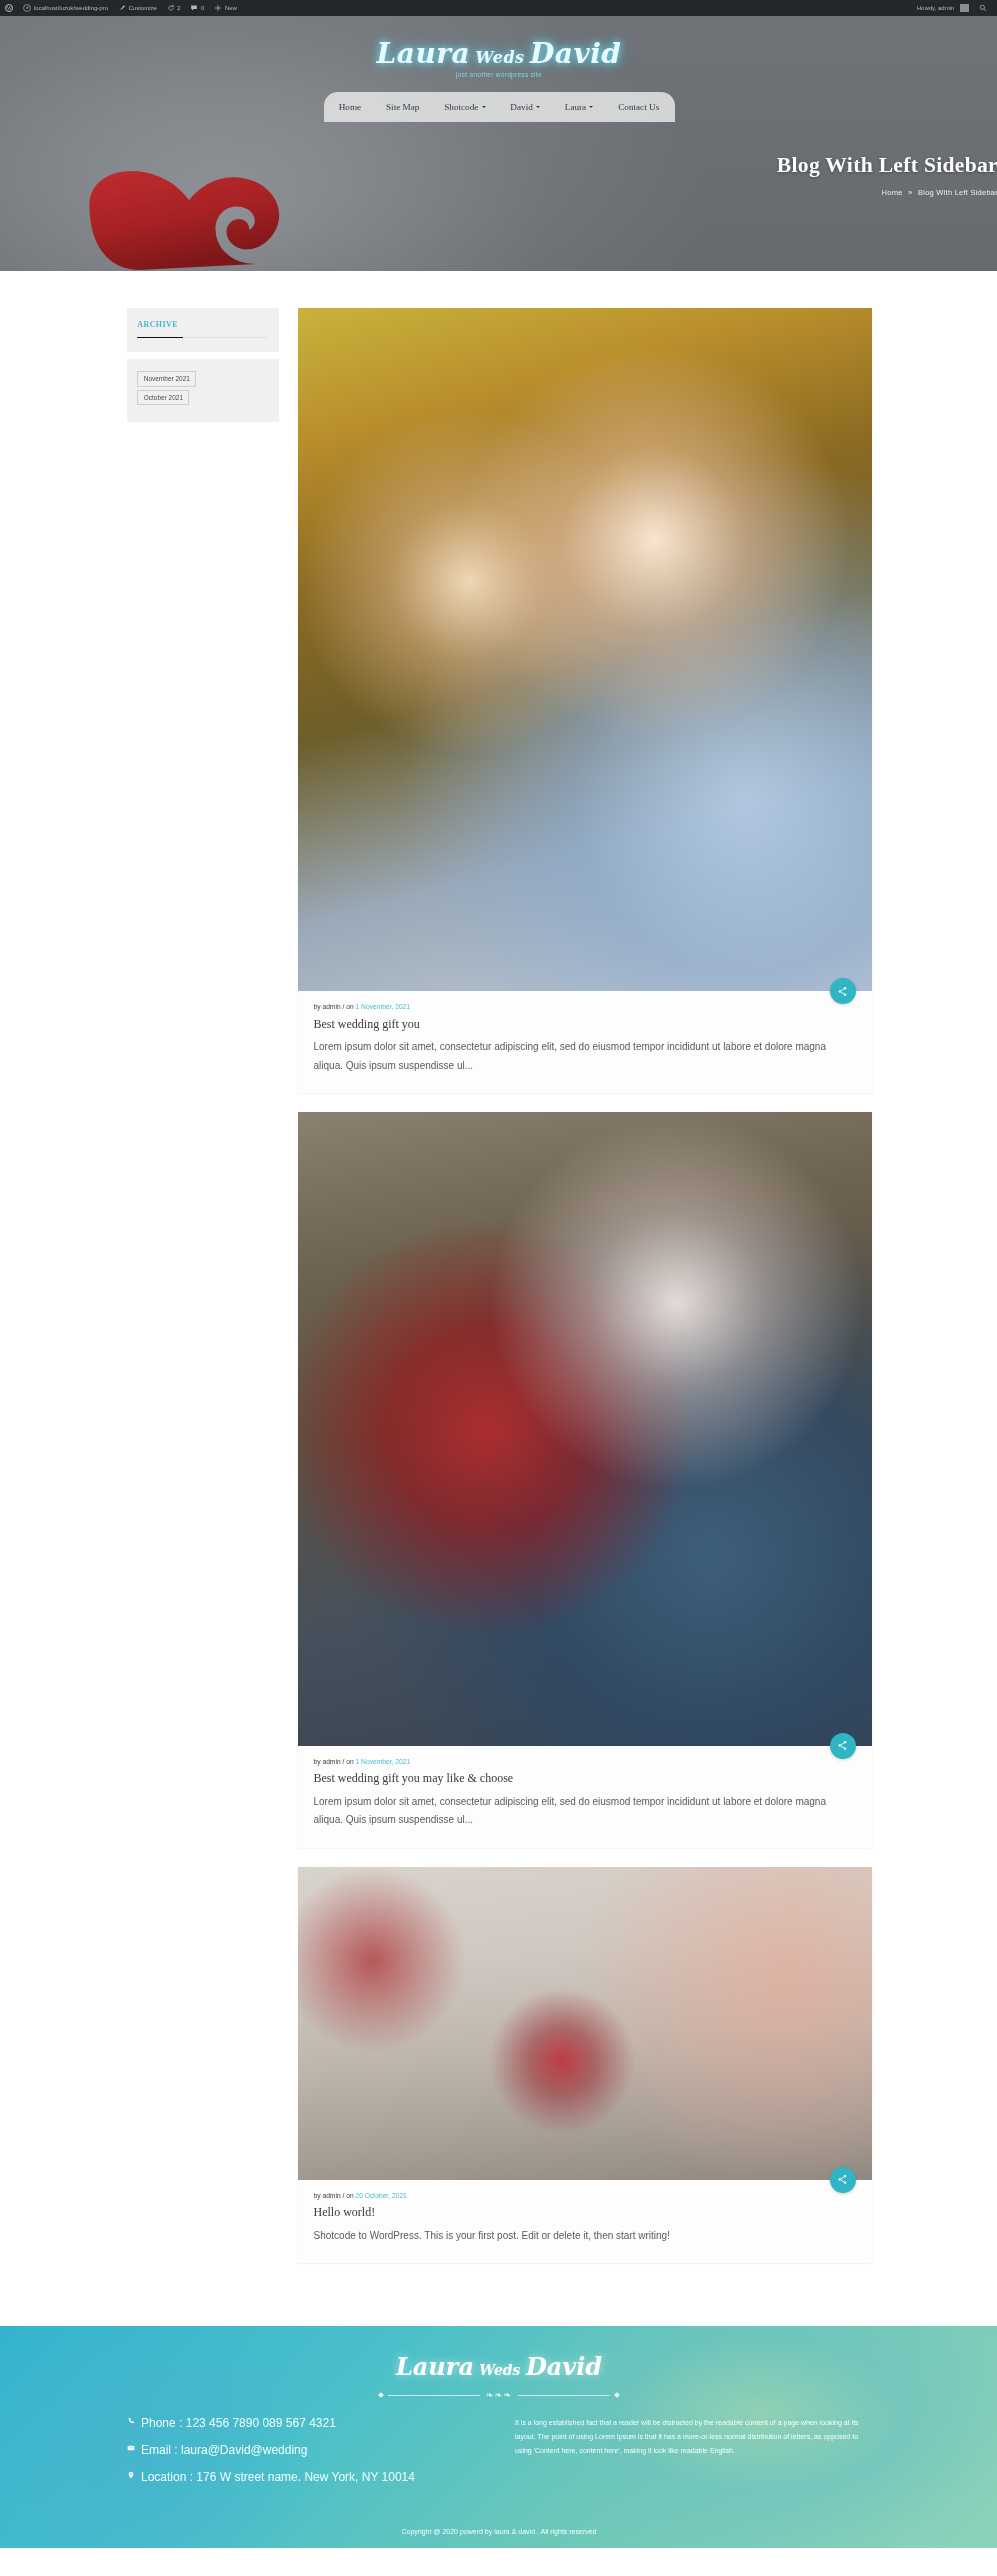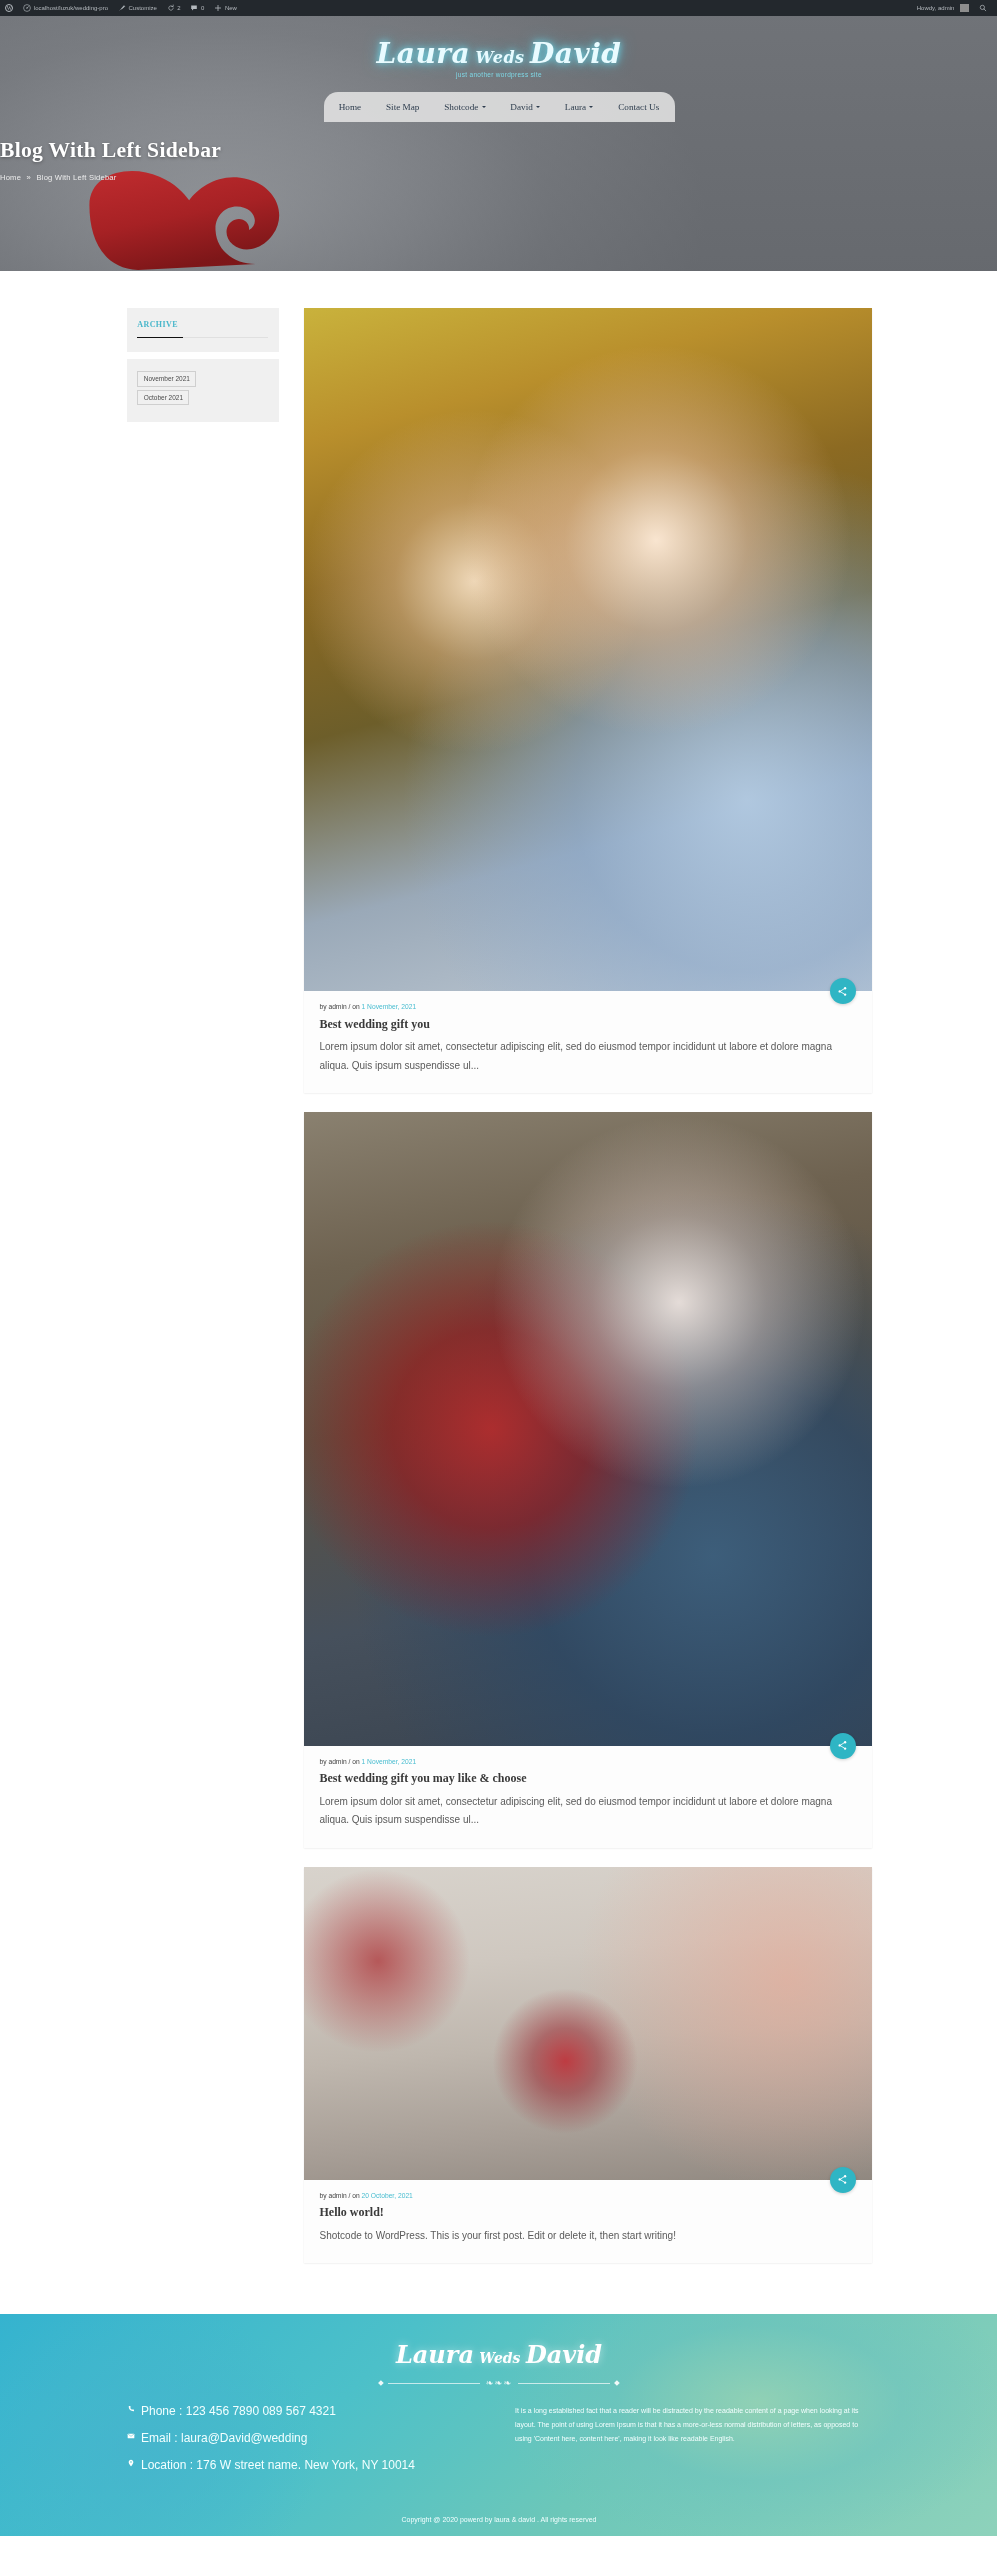--- a/index.html
+++ b/index.html
@@ -77,31 +77,31 @@
     font-family:"Liberation Serif", serif;
     font-size:9.2px; color:#2e3d4e;
     padding:0 12.4px; display:flex; align-items:center; gap:3.2px;
     white-space:nowrap;
   }
   .caret{
     width:0;height:0;border-left:2.2px solid transparent;border-right:2.2px solid transparent;
     border-top:2.7px solid #2e3d4e; display:inline-block; margin-top:1.1px;
   }
 
-  .page-head{ text-align:left; margin-top:16px; position:relative; z-index:4; }
+  .page-head{ text-align:right; margin-top:31px; position:relative; z-index:4; }
   .page-head h1{
     font-family:"Liberation Serif", serif;
     font-size:21.6px; color:#ffffff; font-weight:700; letter-spacing:0.3px;
     text-shadow:0 1.1px 3.2px rgba(0,0,0,.35);
   }
   .crumbs{ margin-top:10.8px; font-size:7.6px; color:#ededed; letter-spacing:0.2px; }
   .crumbs .sep{ padding:0 3.2px; }
 
   
-  .wrap{ width:745px; margin:0 auto; display:flex; gap:25px; padding:37px 0 32px; align-items:flex-start; }
+  .wrap{ width:745px; margin:0 auto; display:flex; gap:19px; padding:37px 0 44px; align-items:flex-start; }
   .sidebar{ width:152px; flex:0 0 152px; }
 
   .widget{ background:#f0f0f0; padding:12px 10.8px 14px; margin-bottom:7.6px; }
   .widget-title{
     font-family:"Liberation Serif", serif; font-weight:700;
     font-size:8px; letter-spacing:0.4px; color:#49b7cb; margin-bottom:7.6px;
   }
   .wt-rule{ height:1.1px; background:#e0e0e0; position:relative; }
   .wt-rule:after{ content:""; position:absolute; left:0; top:0; width:46px; height:1.1px; background:#111; }
 
@@ -123,21 +123,21 @@
   
   .posts{ flex:1; min-width:0; }
   .post{ background:#fdfdfd; box-shadow:0 0.5px 1.6px rgba(0,0,0,.10); margin-bottom:18.4px; position:relative; }
   .post-thumb{ height:683px; background-size:cover; background-position:center; position:relative; }
   .post-thumb.t2{ height:634px; }
   .post-thumb.t3{ height:313px; }
   .post-body{ padding:12px 16px 18.4px; position:relative; }
   .post-meta{ font-size:6.7px; color:#3f3f3f; margin-bottom:6.5px; }
   .post-meta .date{ color:#49bdd0; }
   .post-title{
-    font-family:"Liberation Serif", serif; font-weight:700;
+    font-family:"Liberation Serif", serif; font-weight:400;
     font-size:12px; color:#3a3a3a; margin-bottom:6.5px;
   }
   .post-excerpt{ font-size:10px; line-height:1.85; color:#5a5a5a; max-width:540px; }
   .share-btn{
     position:absolute; right:16px; top:-13px;
     width:26px;height:26px;border-radius:50%;
     background:#2fb5c4; display:flex;align-items:center;justify-content:center;
     box-shadow:0 1.1px 3.2px rgba(0,0,0,.18);
   }
 

